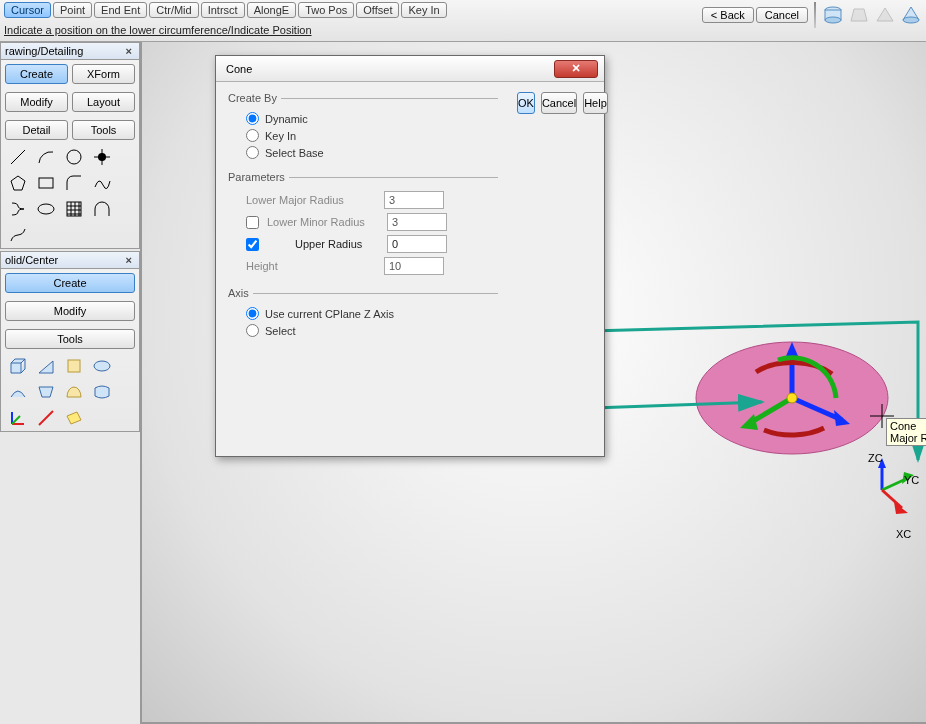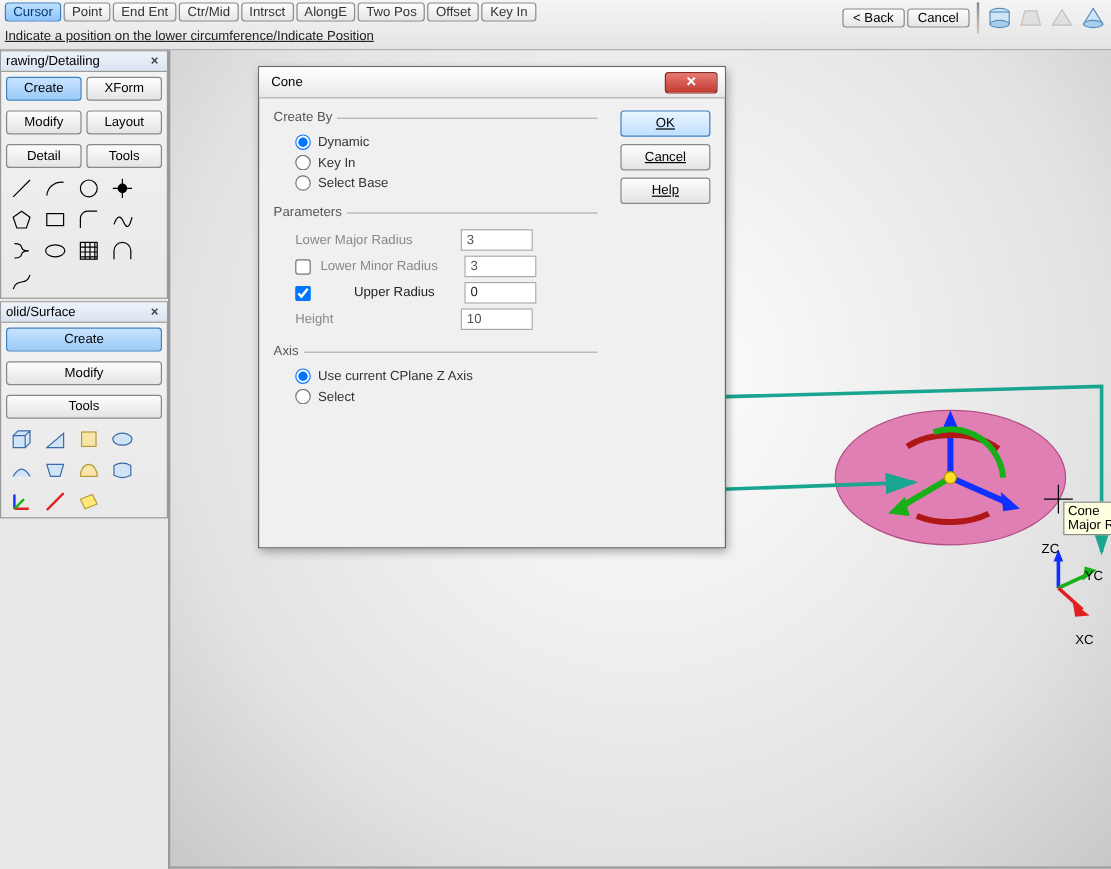--- a/index.html
+++ b/index.html
@@ -29,21 +29,21 @@
   .pbtn { flex:1; background: linear-gradient(#fdfdfd,#e4e4e4); border:1px solid #888; border-radius:3px; padding:3px 0; text-align:center; cursor:pointer;}
   .pbtn.active { background: linear-gradient(#c8e3ff,#9bcaf7); border-color:#3b7fc4;}
   .iconrow { display:flex; gap:6px; padding:2px 6px; }
   .ticon { width:22px; height:22px; display:flex; align-items:center; justify-content:center; cursor:pointer;}
 
   
   .dialog { position:absolute; top:55px; left:215px; width:390px; height:402px; background:#f0f0f0; border:1px solid #6a6a6a; box-shadow: 2px 3px 8px rgba(0,0,0,0.35);}
   .dlg-title { height:26px; background: linear-gradient(#ffffff,#e8e8e8); border-bottom:1px solid #b0b0b0; display:flex; align-items:center; justify-content:space-between; padding:0 0 0 10px;}
   .dlg-close { width:44px; height:18px; background: linear-gradient(#e67a73,#c43a2f); border:1px solid #8a2a22; border-radius:3px; color:#fff; display:flex;align-items:center;justify-content:center; margin-right:6px; cursor:pointer; font-weight:bold;}
   .dlg-body { padding:10px 12px 12px 12px; position:relative;}
-  .rbuttons { position:absolute; top:10px; right:12px; width:75px; display:flex; flex-direction:column; gap:6px;text-decoration:underline;}
+  .rbuttons { position:absolute; top:10px; right:12px; width:75px; display:flex; flex-direction:row; gap:6px;}
   .dbtn { height:22px; background: linear-gradient(#fdfdfd,#e4e4e4); border:1px solid #888; border-radius:3px; cursor:pointer; display:flex;align-items:center;justify-content:center;}
   .dbtn.primary { background: linear-gradient(#eaf5ff,#c0e0ff); border-color:#3b7fc4;}
   fieldset { border:none; border-top:1px solid #b0b0b0; margin:0 0 8px 0; padding:6px 0 2px 0; width:270px;}
   legend { color:#555; padding:0 4px 0 0;}
   .radio-row, .check-row { display:flex; align-items:center; gap:6px; padding:2px 0 2px 18px; color:#333;}
   .radio-row input, .check-row input { margin:0; }
   .param-row { display:flex; align-items:center; gap:8px; padding:2px 0 2px 18px;}
   .param-label { width:130px; color:#888;}
   .param-row.enabled .param-label { color:#222;padding-left:28px;}
   .param-input { width:60px; height:18px; border:1px solid #aaa; background:#fff; padding:1px 4px; color:#555;}
@@ -243,21 +243,21 @@
       <div class="ticon">
           <svg width="20" height="20">
             <path d="M3,16 C6,6 14,14 17,4" stroke="#000" fill="none"></path>
           </svg>
         </div>
     </div>
   </div>
 
   <div class="panel">
     <div class="panel-head">
-      <span>olid/Surface</span>
+      <span>olid/Center</span>
       <span class="panel-close">×</span>
     </div>
     <div class="btnrow">
         <div class="pbtn active">Create</div>
       </div>
     <div class="btnrow">
         <div class="pbtn">Modify</div>
       </div>
     <div class="btnrow">
         <div class="pbtn">Tools</div>

